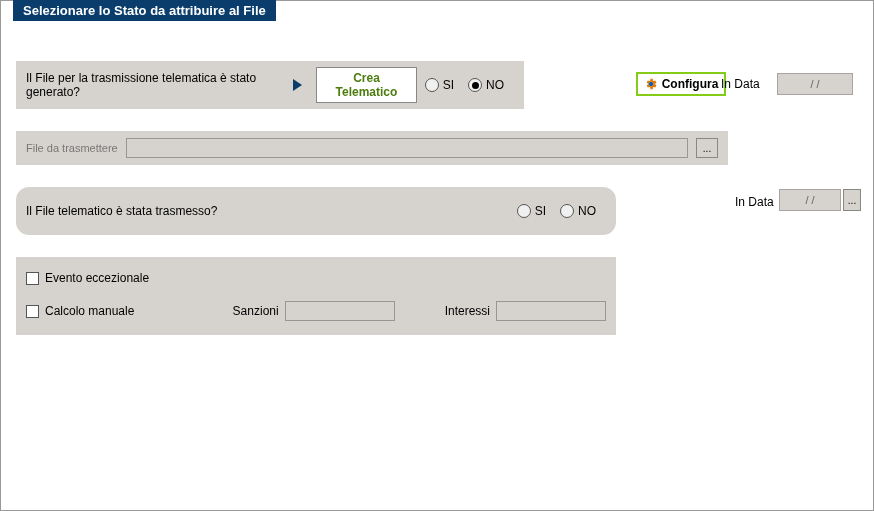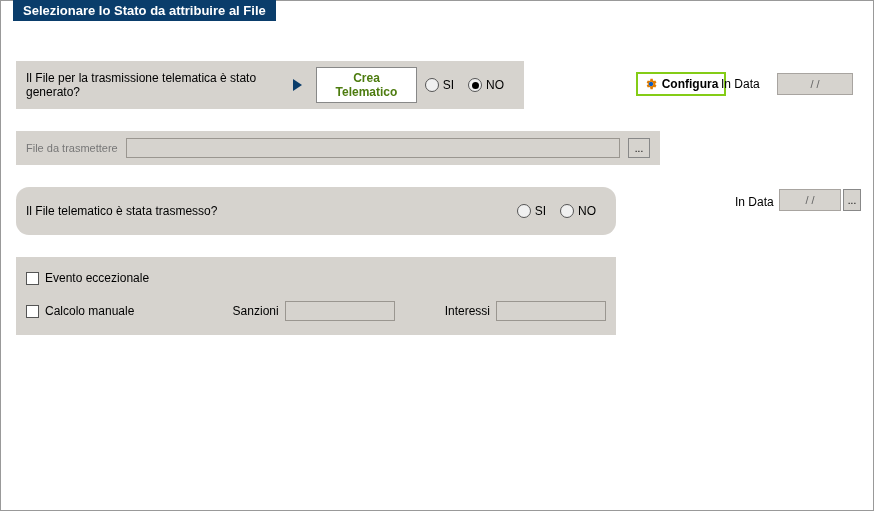--- a/index.html
+++ b/index.html
@@ -12,21 +12,21 @@
   .btn-crea { background:#fff; border:1px solid #888; padding:3px 10px; color:#4d7c0f; font-weight:bold; font-size:12px; cursor:pointer; }
   .radio-group { display:flex; align-items:center; gap:4px; margin-left:auto; }
   .radio { width:14px; height:14px; border-radius:50%; border:1.5px solid #555; background:#f0f0f0; display:inline-flex; align-items:center; justify-content:center; cursor:pointer; }
   .radio.checked::after { content:''; width:7px; height:7px; background:#000; border-radius:50%; }
   .rlabel { margin-right:10px; }
   .config-btn { position:absolute; left:622px; top:71px; width:90px; height:24px; border:2px solid #84cc16; background:#fff; display:flex; align-items:center; justify-content:center; gap:4px; cursor:pointer; font-weight:bold; font-size:12px;margin-left:13px; }
   .gear { position:relative; width:14px; height:14px; }
   .gear svg { width:14px; height:14px; }
   .indata-lbl { position:absolute; top:76px; font-size:12px; }
   .date-box { position:absolute; width:76px; height:22px; background:#d6d3ce; border:1px solid #a8a4a0; text-align:center; line-height:20px; color:#666; font-size:11px; }
-  .row2 { margin-top:22px; background:#d6d3ce; padding:6px 10px; display:flex; align-items:center; gap:8px; width:644px; height:34px; }
+  .row2 { margin-top:22px; background:#d6d3ce; padding:6px 10px; display:flex; align-items:center; gap:8px; width:712px; height:34px; }
   .row2 label { color:#777; font-size:11px; }
   .file-input { flex:1; height:20px; background:#d6d3ce; border:1px solid #9a9690; }
   .dots-btn { width:22px; height:20px; background:#d6d3ce; border:1px solid #888; font-size:10px; cursor:pointer; display:flex; align-items:center; justify-content:center; }
   .row3 { margin-top:22px; background:#d6d3ce; padding:14px 10px; display:flex; align-items:center; gap:8px; width:600px; height:48px;border-radius:13px; }
   .row3 .radio-group { margin-left:auto; }
   .row4 { margin-top:22px; background:#d6d3ce; padding:14px 10px; width:600px; }
   .check-row { display:flex; align-items:center; gap:30px; margin-bottom:16px; }
   .check-row:last-child { margin-bottom:0; }
   .checkbox { width:13px; height:13px; border:1px solid #555; background:#fff; cursor:pointer; margin-right:6px; }
   .chk-wrap { display:flex; align-items:center; width:180px; }

